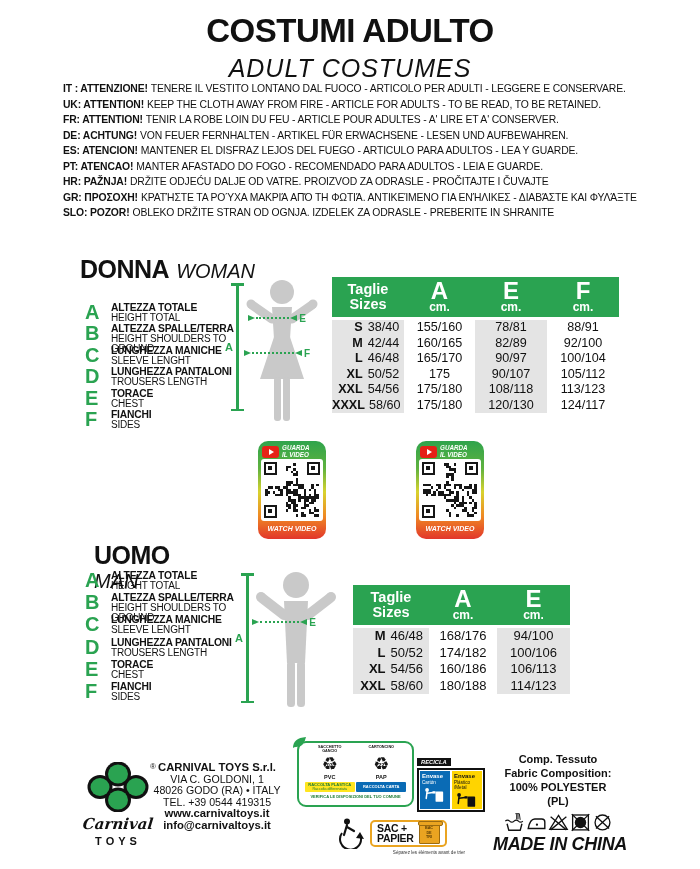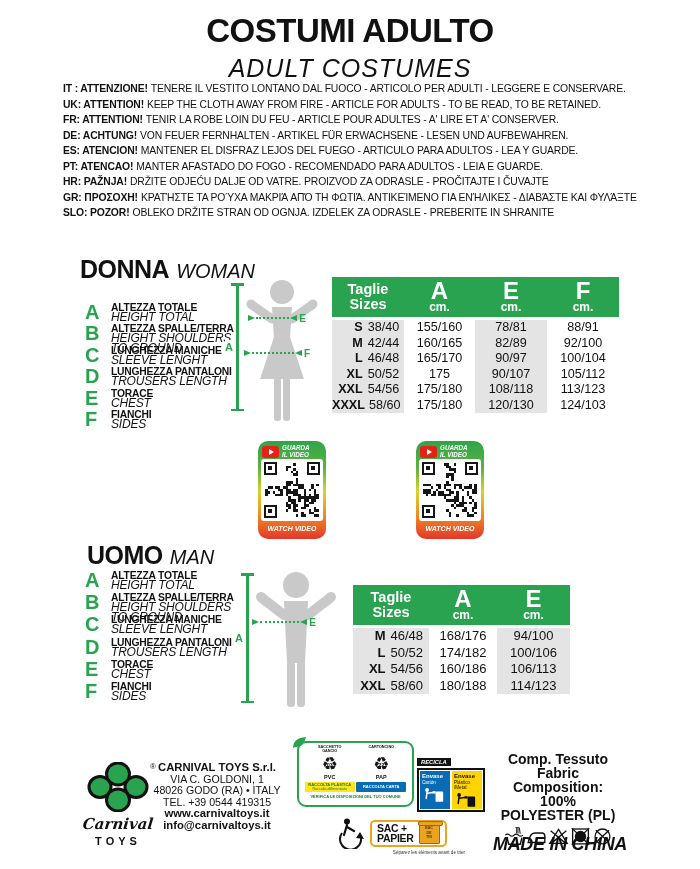--- a/index.html
+++ b/index.html
@@ -21,21 +21,21 @@
   .sec-head{position:absolute;display:flex;align-items:baseline;}
   .sec-title{font-size:25px;font-weight:800;letter-spacing:-.5px;}
   .sec-sub{font-size:20px;font-style:italic;margin-left:7px;font-weight:400;}
 
   
   .legend{position:absolute;width:165px;}
   .measure-item{display:flex;align-items:flex-start;height:21.4px;}
   .legend.man .measure-item{height:22.2px;}
   .m-letter{color:#2aa351;font-weight:bold;font-size:20px;line-height:19px;width:26px;flex:none;}
   .m-it{display:block;font-size:10.3px;font-weight:bold;line-height:10px;letter-spacing:-.2px;}
-  .m-en{display:block;font-size:12px;font-style:italic;line-height:9.5px;letter-spacing:-.2px;}
+  .m-en{display:block;font-size:10px;line-height:9.5px;letter-spacing:-.2px;}
 
   
   .fig-svg{position:absolute;}
   .abar{position:absolute;width:2.5px;background:#2aa351;}
   .abar::before,.abar::after{content:'';position:absolute;left:-5.5px;width:13px;height:2.5px;background:#2aa351;}
   .abar::before{top:0;}
   .abar::after{bottom:0;}
   .abar-label{position:absolute;left:-11px;top:50%;transform:translateY(-50%);
               color:#2aa351;font-weight:bold;font-size:11px;background:#fff;padding:1px 0;}
   .dim-arrow{position:absolute;display:flex;align-items:center;height:8px;}
@@ -109,21 +109,21 @@
                  font-style:italic;padding:1.5px 4px 1px;}
   .recicla-panels{display:flex;gap:2px;border:2px solid #111;background:#fff;padding:1px;width:68px;box-sizing:border-box;}
   .panel{width:50%;height:38px;padding:2px;box-sizing:border-box;text-align:left;}
   .p-blue{background:#0a6bb5;color:#fff;}
   .p-yellow{background:#ffd400;color:#111;}
   .p-t1{display:block;font-size:6px;font-weight:bold;line-height:6.5px;}
   .p-t2{display:block;font-size:4.6px;line-height:5px;}
   .bin-ic{margin-top:2px;}
 
   .comp{position:absolute;text-align:center;}
-  .comp-line{font-size:14px;font-weight:bold;line-height:14px;}
+  .comp-line{font-size:11px;font-weight:bold;line-height:14px;}
   .care-row{display:flex;gap:1px;justify-content:center;margin-top:4px;}
   .made{position:absolute;font-size:18px;font-weight:bold;font-style:italic;text-align:center;letter-spacing:-.3px;}
 
   .sort-group{position:absolute;display:flex;align-items:center;}
   .triman{margin-right:4px;}
   .sac-box{display:flex;align-items:center;gap:5px;border:2.5px solid #eaa421;border-radius:5px;
            background:#fff;padding:11px 5px;height:27px;box-sizing:border-box;}
   .sac-text{font-weight:bold;font-size:10.5px;line-height:10.5px;letter-spacing:-.3px;}
   .sac-text span{display:block;}
   .bac-bin{position:relative;width:21px;height:21px;background:#eaa421;border:1px solid #9a6a10;
@@ -319,21 +319,21 @@
         </tr>
       <tr>
           <td class="shade">
             <span class="c-size">
               <b>XXXL</b>
               <span>58/60</span>
             </span>
           </td>
           <td>175/180</td>
           <td class="shade">120/130</td>
-          <td>124/103</td>
+          <td>124/117</td>
         </tr>
     </tbody>
   </table>
 
   <div class="qr" style="left:258px;top:441px;">
     <div class="qr-top">
       <span class="yt"></span>
       <span class="qr-guarda">
           <span>GUARDA</span>
           <span>IL VIDEO</span>
@@ -1241,21 +1241,21 @@
           <i class="on"></i>
           <i></i>
         </div>
       <i class="finder f-tl"></i>
       <i class="finder f-tr"></i>
       <i class="finder f-bl"></i>
     </div>
     <div class="qr-bottom">WATCH VIDEO</div>
   </div>
 
-  <div class="sec-head" style="left:87px;top:541px;">
+  <div class="sec-head" style="left:87px;top:541px;flex-direction:column;">
     <span class="sec-title">UOMO</span>
     <span class="sec-sub">MAN</span>
   </div>
 
   <div class="legend man" style="left:85px;top:571px;">
     <div class="measure-item">
         <span class="m-letter">A</span>
         <span>
           <span class="m-it">ALTEZZA TOTALE</span>
           <span class="m-en">HEIGHT TOTAL</span>

